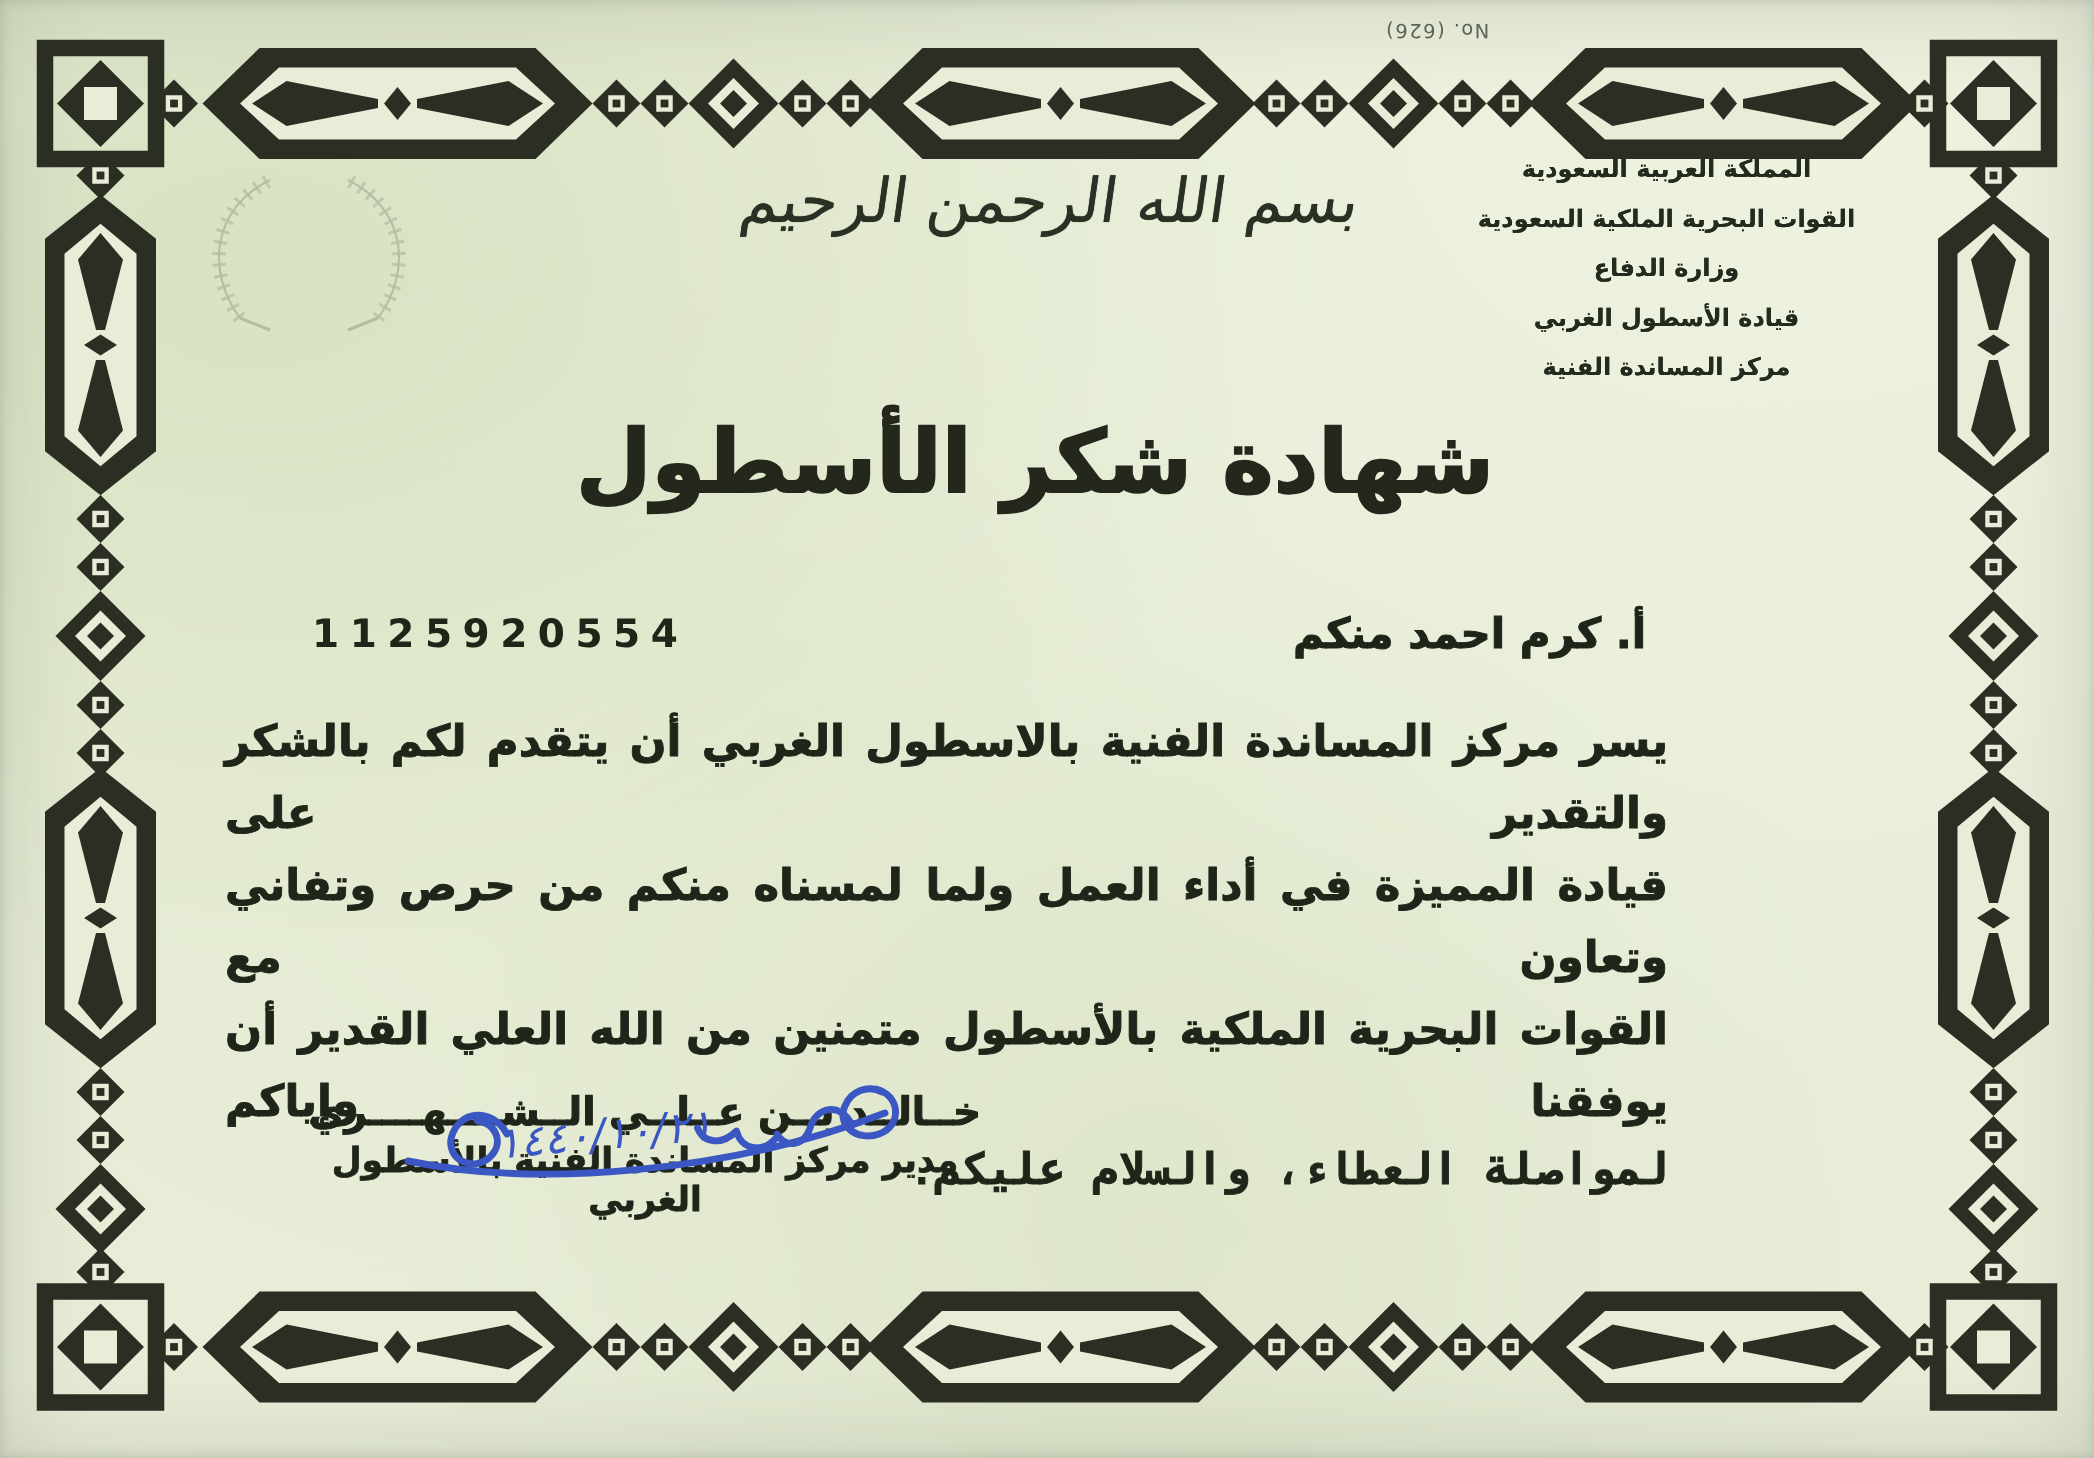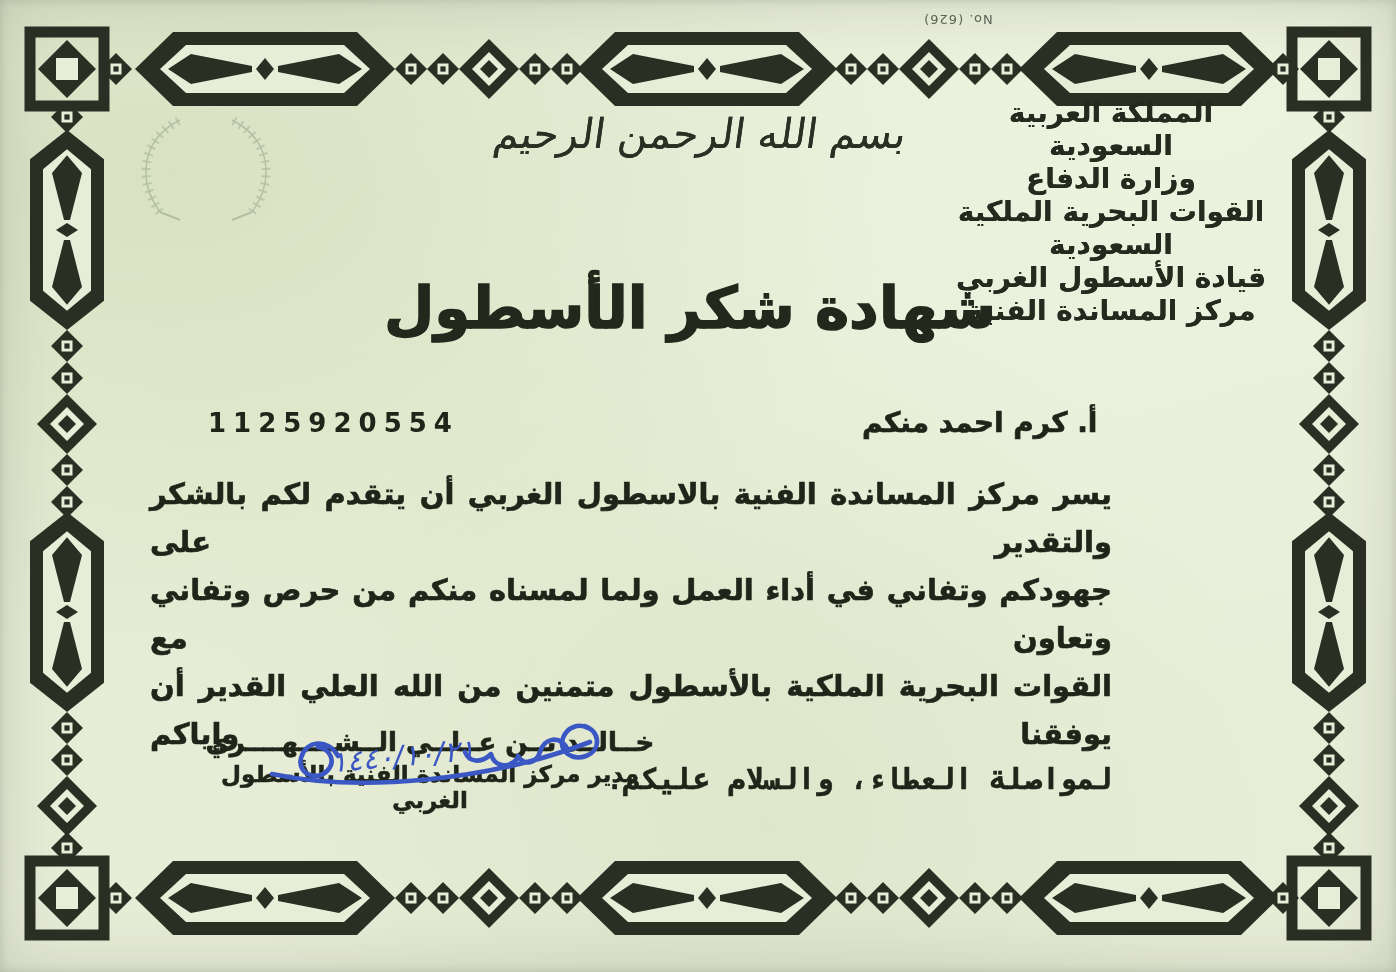--- a/index.html
+++ b/index.html
@@ -23,21 +23,21 @@
   .content{position:absolute;left:0;top:0;width:100%;height:100%;z-index:2;}
   .abs{position:absolute;}
   .no-label{
     left:898px;top:12px;width:120px;
     transform:rotate(180deg);
     font-size:13px;color:#5d6355;letter-spacing:1px;text-align:center;
   }
   .header-block{
     right:120px;top:96px;width:330px;
     direction:rtl;text-align:center;
-    font-size:28px;line-height:33px;font-weight:bold;
+    font-size:16px;line-height:33px;font-weight:bold;
     color:#242a1e;
     text-shadow:0 0 .4px #242a1e;
   }
   .bismillah{
     left:470px;top:110px;width:460px;
     direction:rtl;text-align:center;
     font-size:41px;color:#2b3024;
     transform:skewX(-8deg);
     text-shadow:0 0 .5px #2b3024;
   }
@@ -190,36 +190,36 @@
         <path d="M34,104 C12,74 14,32 54,12" stroke-width="1.4"></path>
         <path d="M34,104 C12,74 14,32 54,12" stroke-width="9" stroke-dasharray="2 5.5" opacity=".75"></path>
         <path d="M126,104 C148,74 146,32 106,12" stroke-width="1.4"></path>
         <path d="M126,104 C148,74 146,32 106,12" stroke-width="9" stroke-dasharray="2 5.5" opacity=".75"></path>
         <path d="M34,104 l20,8 M126,104 l-20,8" stroke-width="2"></path>
       </g>
     </svg>
 
     <div class="abs header-block">
       <div>المملكة العربية السعودية</div>
+      <div>القوات البحرية الملكية السعودية</div>
       <div>وزارة الدفاع</div>
-      <div>القوات البحرية الملكية السعودية</div>
       <div>قيادة الأسطول الغربي</div>
       <div>مركز المساندة الفنية</div>
     </div>
 
     <div class="abs bismillah">بسم الله الرحمن الرحيم</div>
 
     <div class="abs title">شهادة شكر الأسطول</div>
 
     <div class="abs recipient-name">أ. كرم احمد منكم</div>
     <div class="abs recipient-number">1125920554</div>
 
     <div class="abs body-text">
       <div class="body-line">يسر مركز المساندة الفنية بالاسطول الغربي أن يتقدم لكم بالشكر والتقدير على</div>
-      <div class="body-line">جهودكم وتفاني في أداء العمل ولما لمسناه منكم من حرص وتفاني وتعاون مع</div>
+      <div class="body-line">قيادة المميزة في أداء العمل ولما لمسناه منكم من حرص وتفاني وتعاون مع</div>
       <div class="body-line">القوات البحرية الملكية بالأسطول متمنين من الله العلي القدير أن يوفقنا وإياكم</div>
       <div class="body-line last">لمواصلة العطاء، والسلام عليكم.</div>
     </div>
 
     <div class="abs sig-block">
       <div class="sig-name">خــالــد بــن عــلــي الــشــــهــــري</div>
       <div class="sig-title">مدير مركز المساندة الفنية بالأسطول الغربي</div>
     </div>
 
     <svg class="abs signature-svg" width="370" height="92" viewBox="0 0 370 92">

